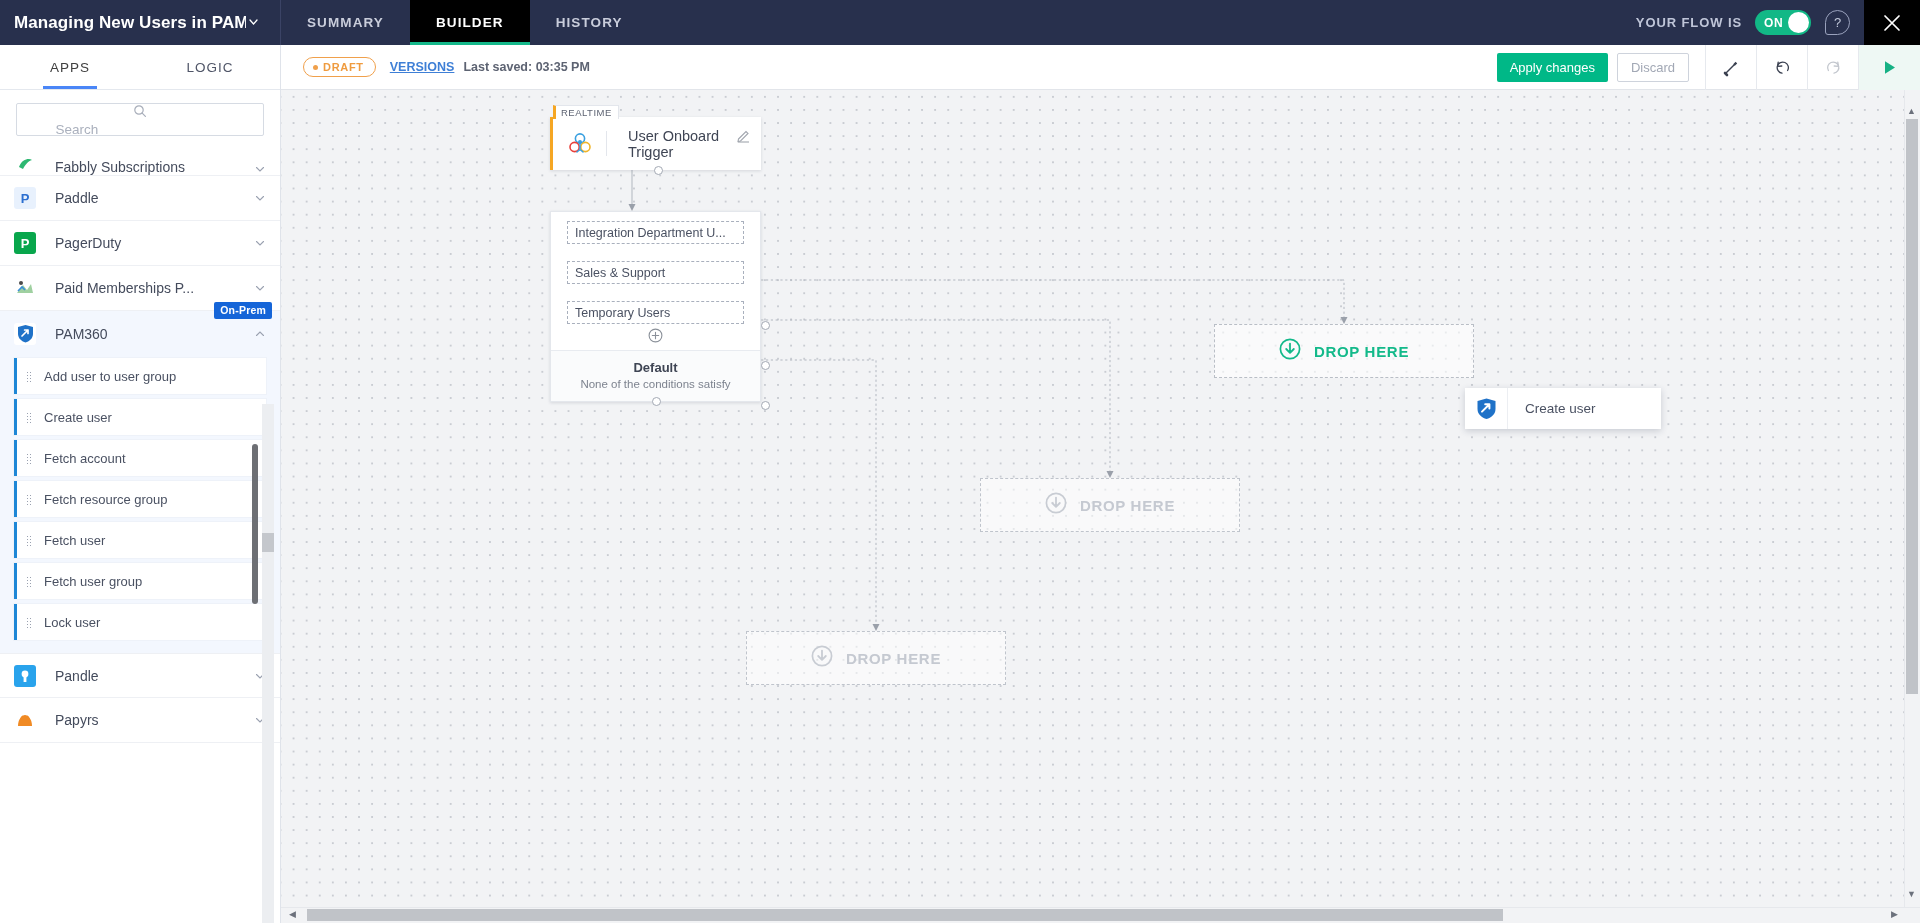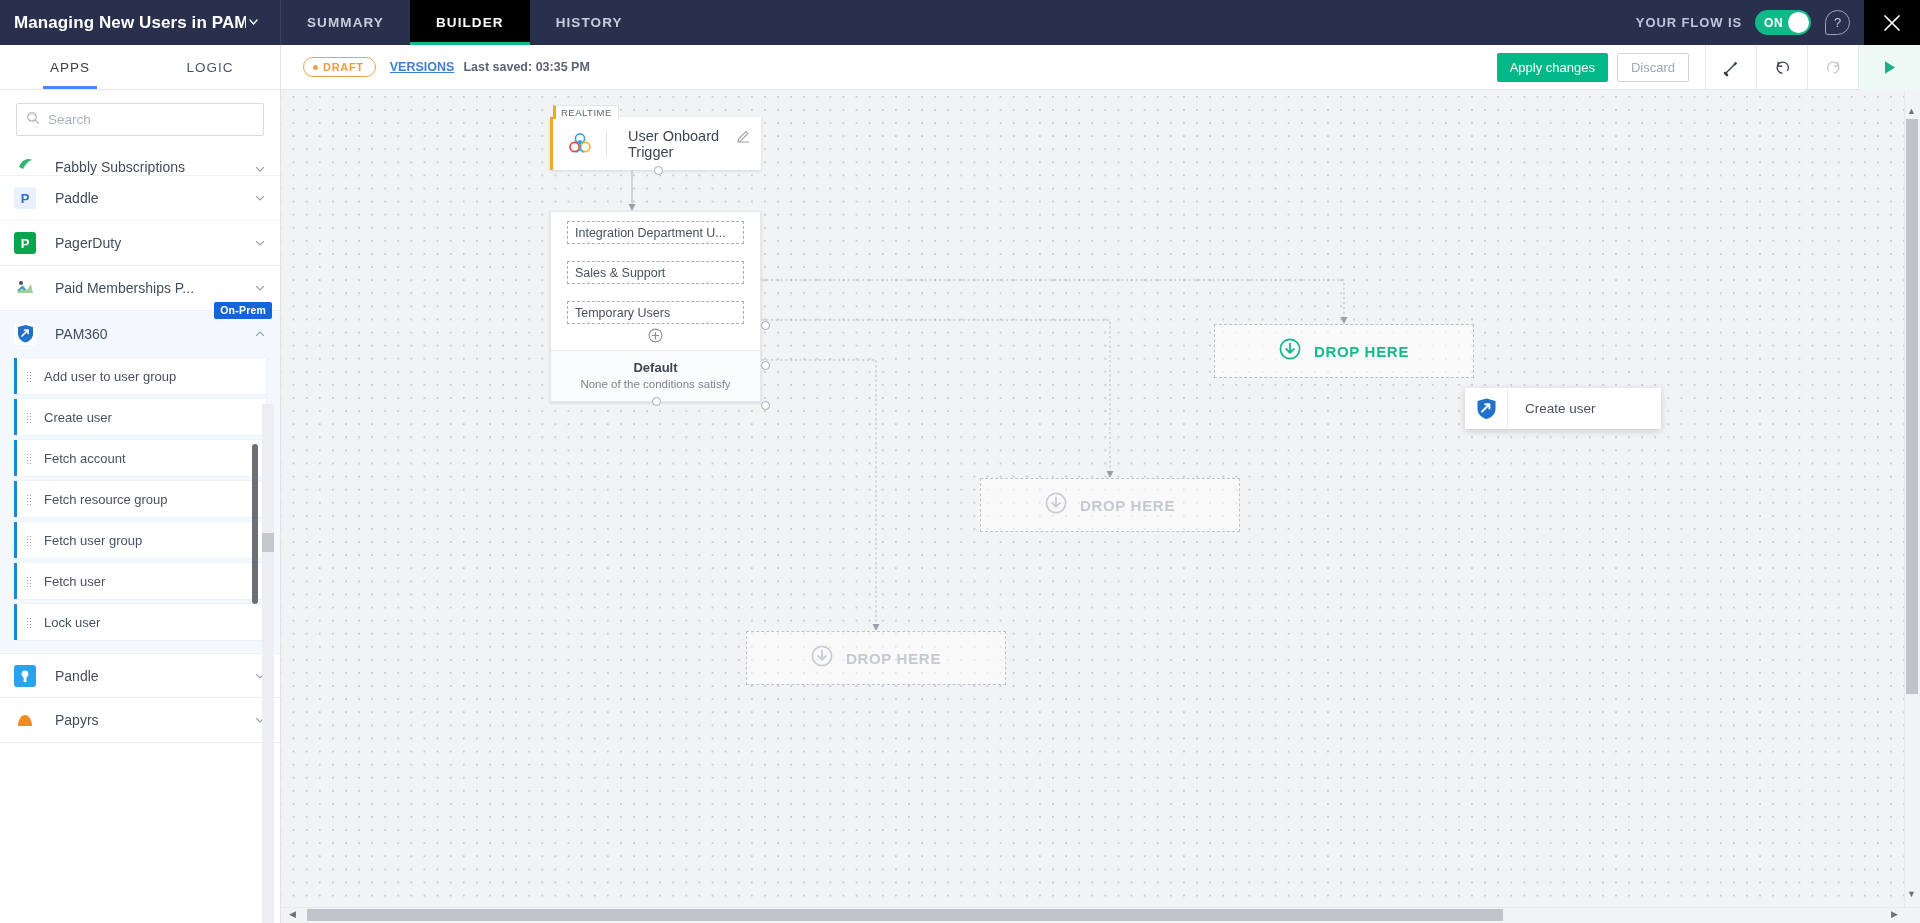--- a/index.html
+++ b/index.html
@@ -112,20 +112,21 @@
   .side-tabs .stab.active::after {
     content: ""; position: absolute; bottom: 0;
     left: 50%; transform: translateX(-50%);
     width: 54px; height: 3px; background: #4a86f7;
   }
   .search-wrap { padding: 13px 16px 10px 16px; flex: 0 0 auto; }
   .search-box {
     height: 33px; border: 1px solid #d6dbe3; border-radius: 2px;
     display: flex; align-items: center; padding: 0 9px;
     background: #fff;
+    flex-direction: column;
   }
   .search-box input {
     border: 0; outline: 0; flex: 1; margin-left: 8px;
     font-size: 13.5px; color: #3b4152;
     font-family: "Liberation Sans", sans-serif; background: transparent;
   }
   .search-box input::placeholder { color: #aab0bd; }
 
   .app-list {
     flex: 1; overflow: hidden; position: relative;
@@ -510,25 +511,25 @@
       <div class="action-item">
         <span class="grip"></span>
         <span class="action-label">Fetch account</span>
       </div>
       <div class="action-item">
         <span class="grip"></span>
         <span class="action-label">Fetch resource group</span>
       </div>
       <div class="action-item">
         <span class="grip"></span>
-        <span class="action-label">Fetch user group</span>
+        <span class="action-label">Fetch user</span>
       </div>
       <div class="action-item">
         <span class="grip"></span>
-        <span class="action-label">Fetch user</span>
+        <span class="action-label">Fetch user group</span>
       </div>
       <div class="action-item">
         <span class="grip"></span>
         <span class="action-label">Lock user</span>
       </div>
     </div>
 
     <div class="app-row" style="border-top:1px solid #eef0f4;">
       <div class="app-ico" style="background:#29a3ec;">
         <svg width="20" height="20" viewBox="0 0 20 20">

